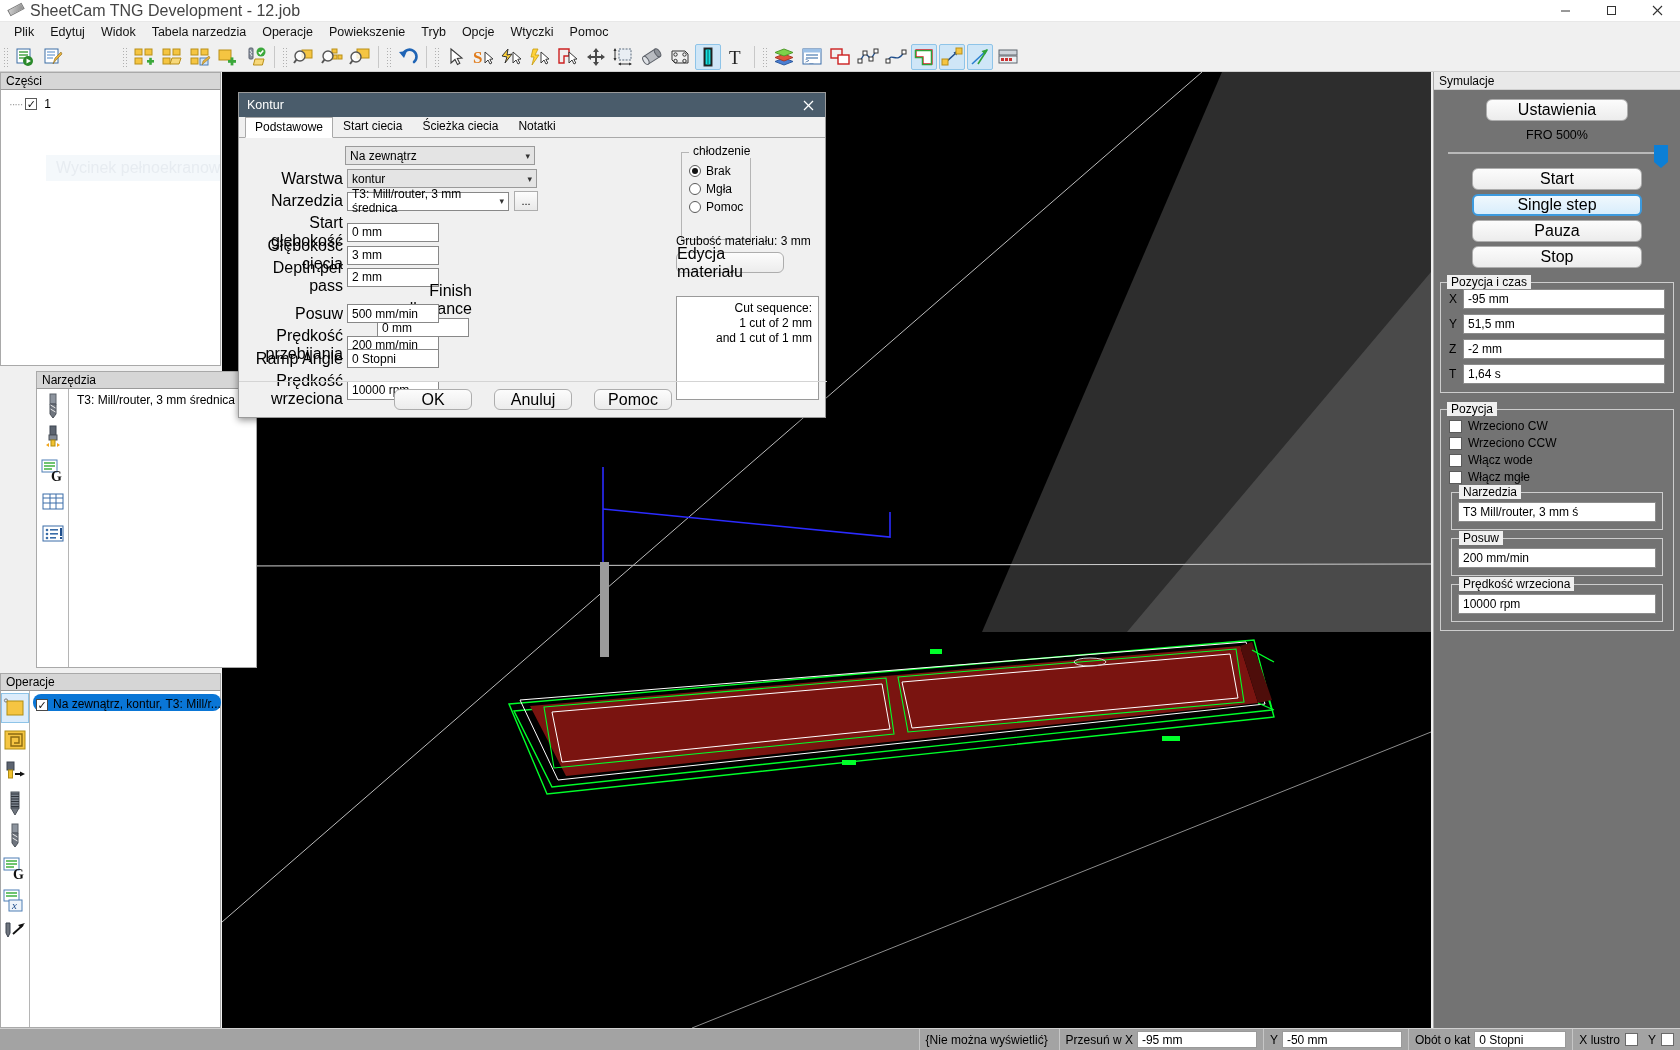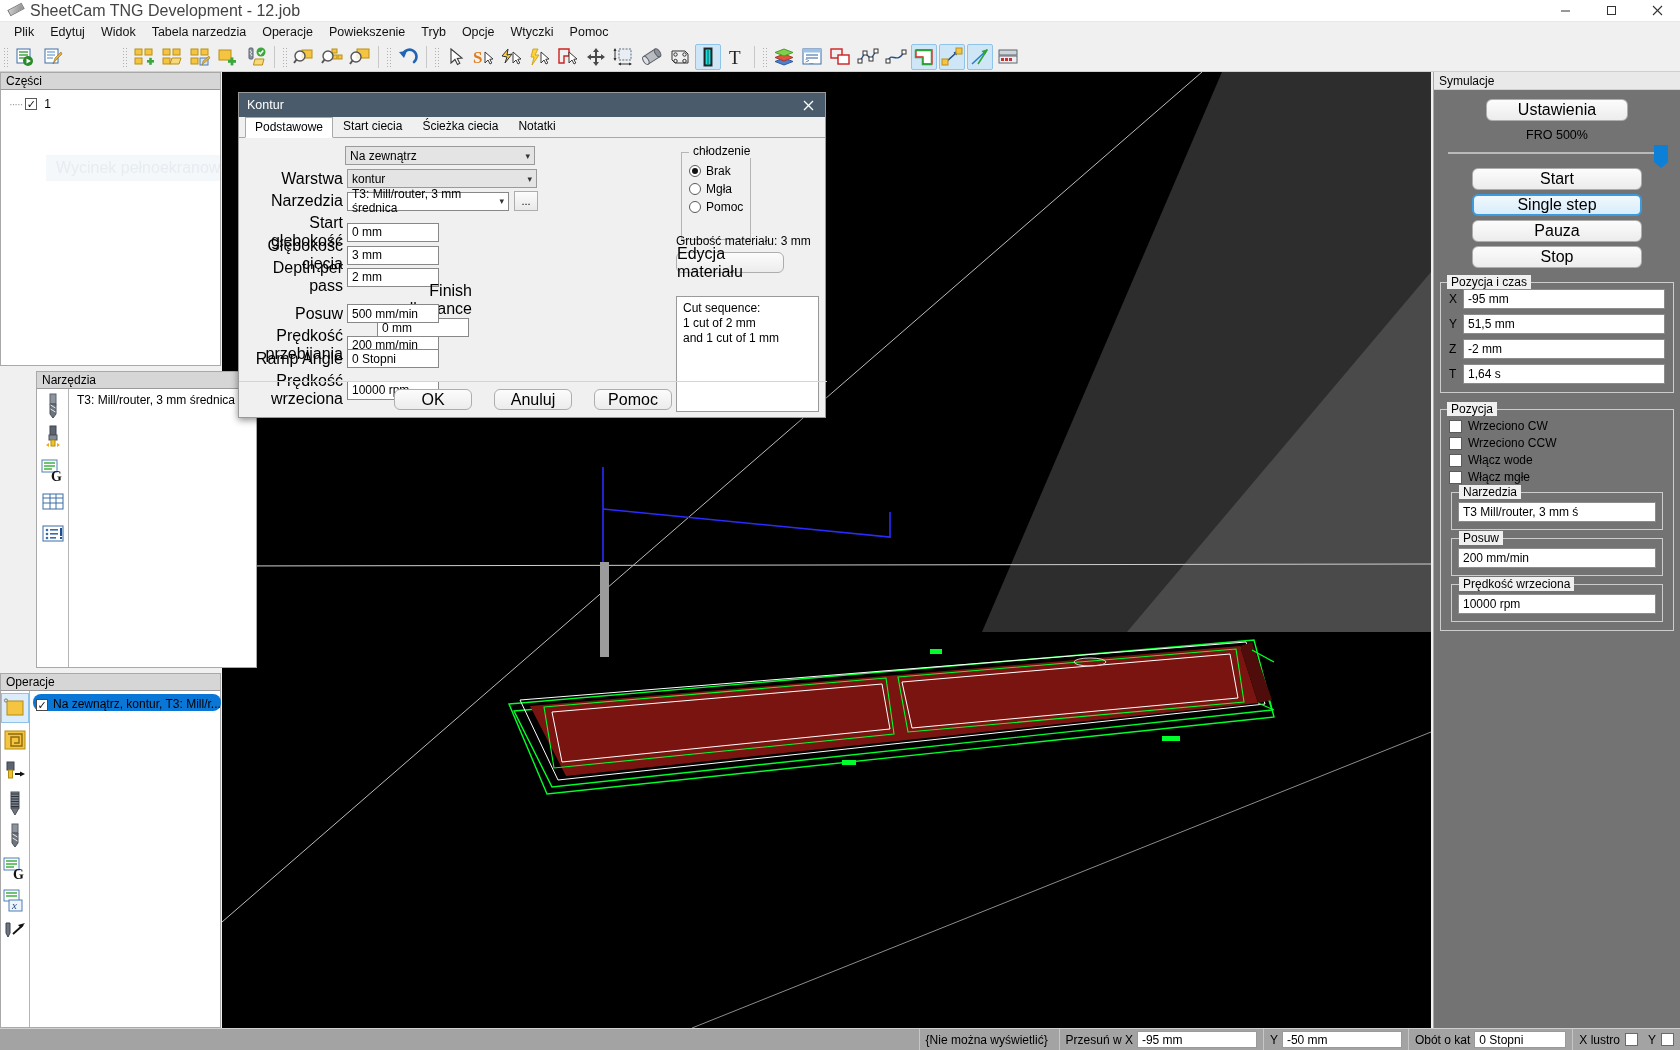--- a/index.html
+++ b/index.html
@@ -861,21 +861,21 @@
         </div>
         <div class="rrow">
           <span class="radio"></span>
           <span class="rlabel">Pomoc</span>
         </div>
       </div>
 
       <div style="position:absolute; left:437px; top:96px; font-size:12px;">Grubość materiału: 3 mm</div>
       <div class="btn" style="position:absolute; left:437px; top:114px; width:108px; height:21px;">Edycja materiału</div>
 
-      <div class="cutbox" style="left:437px; top:158px; width:143px; height:116px;">Cut sequence:
+      <div class="cutbox" style="left:437px; top:158px; width:143px; height:104px;text-align:right;">Cut sequence:
 1 cut of 2 mm
 and 1 cut of 1 mm</div>
     </div>
 
     <div class="dlg-footer">
       <div class="btn">OK</div>
       <div class="btn">Anuluj</div>
       <div class="btn">Pomoc</div>
     </div>
   </div>

